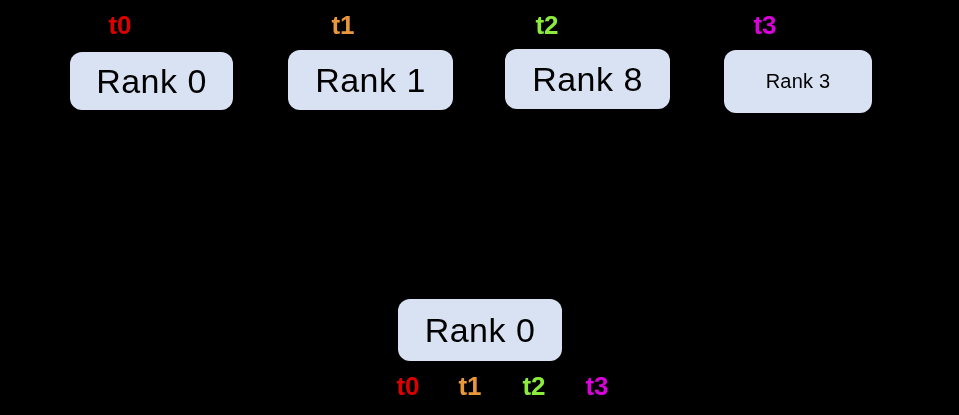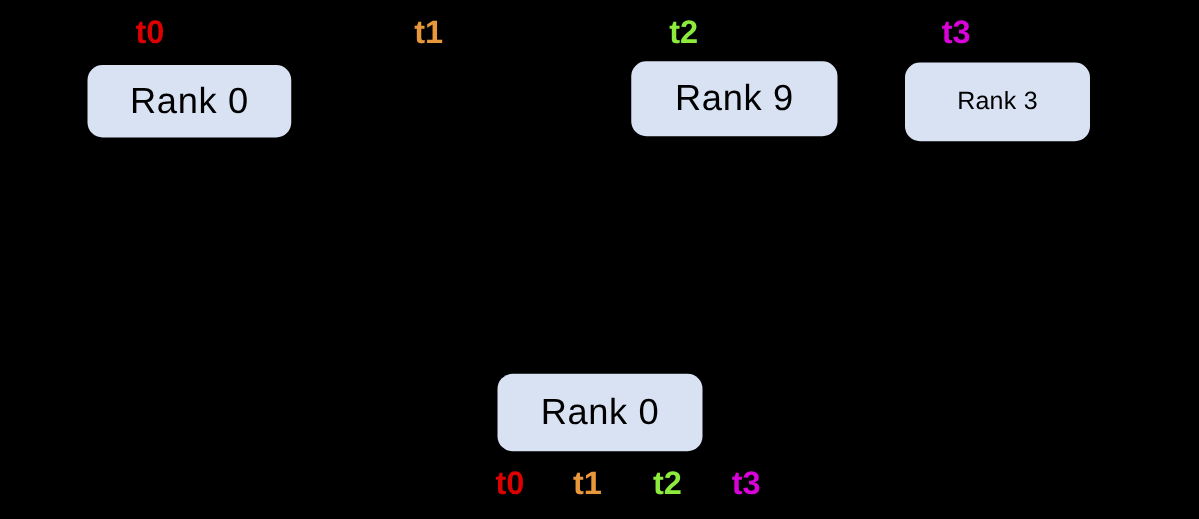--- a/index.html
+++ b/index.html
@@ -13,21 +13,21 @@
     font-family: "Liberation Sans", sans-serif;
   }
   .rank-box {
     position: absolute;
     background: #d9e2f3;
     border-radius: 12px;
     display: flex;
     align-items: center;
     justify-content: center;
     color: #000;
-    font-size: 29px;
+    font-size: 34px;
     letter-spacing: 0.5px;
   }
   .tag {
     position: absolute;
     font-weight: bold;
     font-size: 26px;
     transform: translateX(-50%);
     white-space: nowrap;
     line-height: 1.1;
   }
@@ -53,21 +53,22 @@
 <body>
 
 <div class="canvas">
 
   <div class="tag" id="tag-top-0" style="color: rgb(221, 0, 0);">t0</div>
   <div class="tag" id="tag-top-1" style="color: rgb(232, 152, 58);">t1</div>
   <div class="tag" id="tag-top-2" style="color: rgb(140, 235, 60);">t2</div>
   <div class="tag" id="tag-top-3" style="color: rgb(216, 3, 216);">t3</div>
 
   <div class="rank-box" id="box-r0" style="background-color: rgb(217, 226, 243);">Rank 0</div>
-  <div class="rank-box" id="box-r2" style="background-color: rgb(217, 226, 243);">Rank 9</div>
+  <div class="rank-box" id="box-r1" style="background-color: rgb(217, 226, 243);">Rank 1</div>
+  <div class="rank-box" id="box-r2" style="background-color: rgb(217, 226, 243);">Rank 8</div>
   <div class="rank-box" id="box-r3" style="background-color: rgb(217, 226, 243);">Rank 3</div>
 
   <div class="rank-box" id="box-bottom" style="background-color: rgb(217, 226, 243);">Rank 0</div>
 
   <div class="tag" id="tag-bot-0" style="color: rgb(221, 0, 0);">t0</div>
   <div class="tag" id="tag-bot-1" style="color: rgb(232, 152, 58);">t1</div>
   <div class="tag" id="tag-bot-2" style="color: rgb(140, 235, 60);">t2</div>
   <div class="tag" id="tag-bot-3" style="color: rgb(216, 3, 216);">t3</div>
 
 </div>

